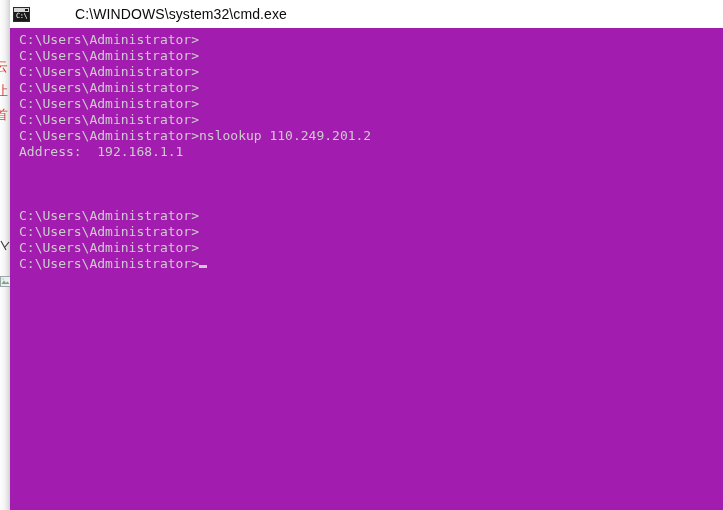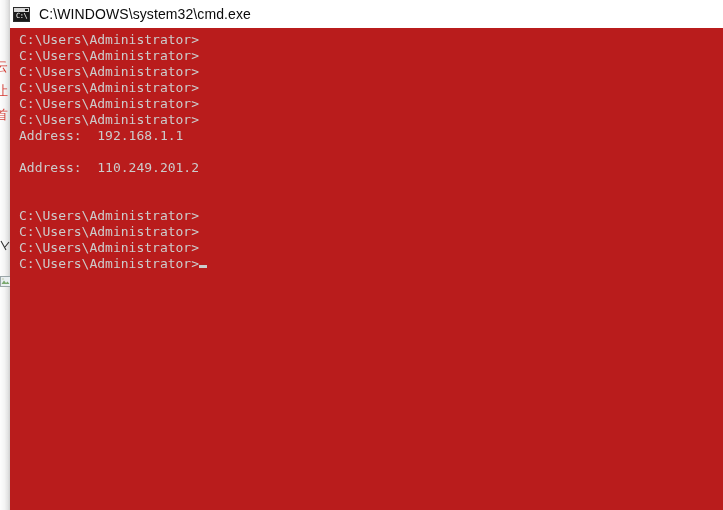--- a/index.html
+++ b/index.html
@@ -93,30 +93,31 @@
     line-height: 9px;
     color: #ffffff;
     letter-spacing: -0.5px;
   }
   #titlebar-title {
     font-family: "Liberation Sans", sans-serif;
     font-size: 14px;
     color: #0b0b0b;
     white-space: nowrap;
     letter-spacing: 0.1px;
+    margin-left: 36px;
   }
 
   
   #console {
     position: absolute;
     left: 0;
     top: 28px;
     width: 713px;
     height: 482px;
-    background: #b91c1c;
+    background: #a21caf;
     overflow: hidden;
   }
   #console-lines {
     position: absolute;
     left: 9px;
     top: 4px;
     right: 0;
   }
   .line {
     height: 16px;
@@ -165,23 +166,23 @@
   </div>
 
   <div id="console">
     <div id="console-lines">
       <div class="line">C:\Users\Administrator&gt;</div>
       <div class="line">C:\Users\Administrator&gt;</div>
       <div class="line">C:\Users\Administrator&gt;</div>
       <div class="line">C:\Users\Administrator&gt;</div>
       <div class="line">C:\Users\Administrator&gt;</div>
       <div class="line">C:\Users\Administrator&gt;</div>
+      <div class="line">C:\Users\Administrator&gt;nslookup 110.249.201.2</div>
       <div class="line">Address:  192.168.1.1</div>
       <div class="line blank"> </div>
-      <div class="line">Address:  110.249.201.2</div>
       <div class="line blank"> </div>
       <div class="line blank"> </div>
       <div class="line">C:\Users\Administrator&gt;</div>
       <div class="line">C:\Users\Administrator&gt;</div>
       <div class="line">C:\Users\Administrator&gt;</div>
       <div class="line"><span>C:\Users\Administrator&gt;</span><span class="cursor"></span></div>
     </div>
   </div>
 
 </div>

